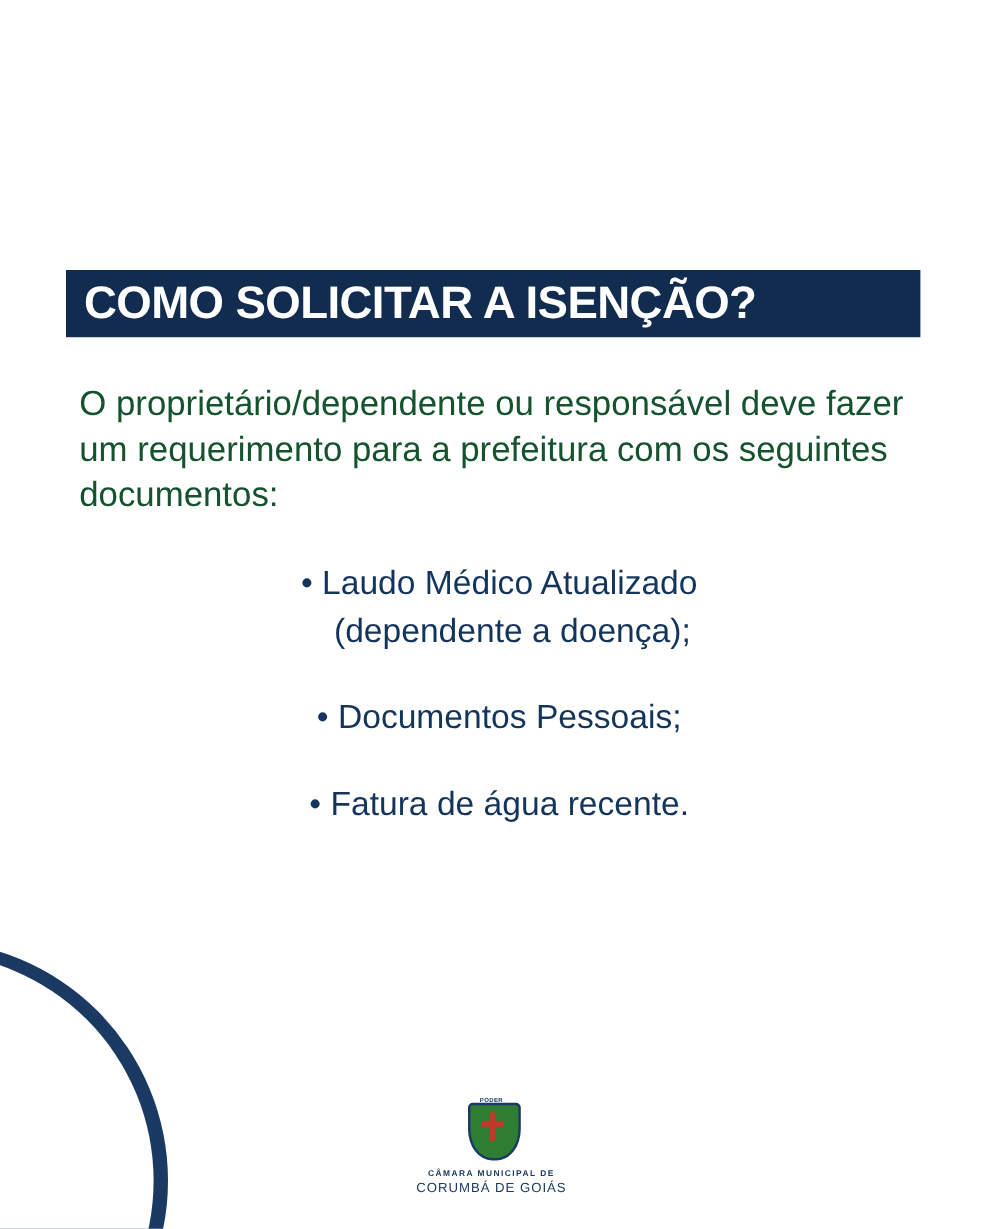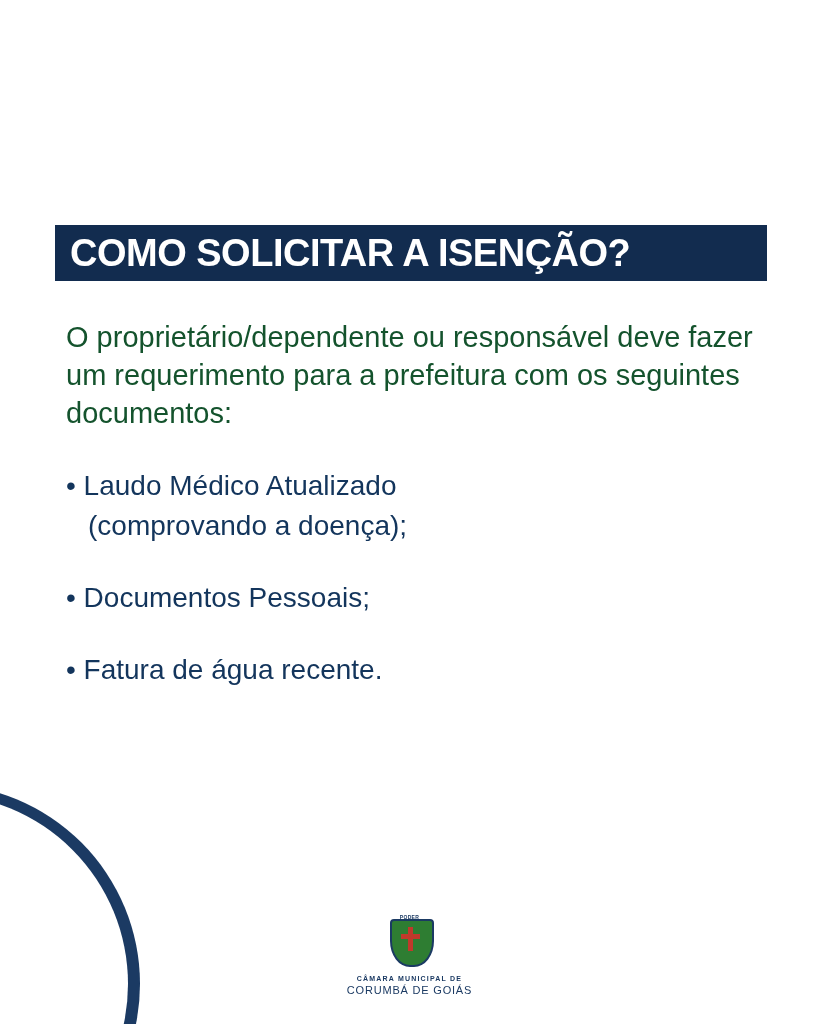--- a/index.html
+++ b/index.html
@@ -87,20 +87,21 @@
     position: absolute;
     left: 66px;
     top: 466px;
     width: 700px;
     color: #13355c;
     font-size: 28px;
     line-height: 40px;
   }
   .bullet-item {
     margin-bottom: 32px;
+    text-align: center;
   }
   .bullet-item .bl-line1 {
     display: block;
   }
   .bullet-item .bl-line2 {
     display: block;
     padding-left: 22px;
   }
 
   
@@ -186,21 +187,21 @@
 
   <div class="intro">O proprietário/dependente ou responsável deve fazer um requerimento para a prefeitura com os seguintes documentos:</div>
 
   <div class="bullets">
 
     <div class="bullet-item">
       <span class="bl-line1">
         <span>•</span>
         <span>Laudo Médico Atualizado</span>
       </span>
-      <span class="bl-line2">(comprovando a doença);</span>
+      <span class="bl-line2">(dependente a doença);</span>
     </div>
 
     <div class="bullet-item">
       <span class="bl-line1">
         <span>•</span>
         <span>Documentos Pessoais;</span>
       </span>
     </div>
 
     <div class="bullet-item">

